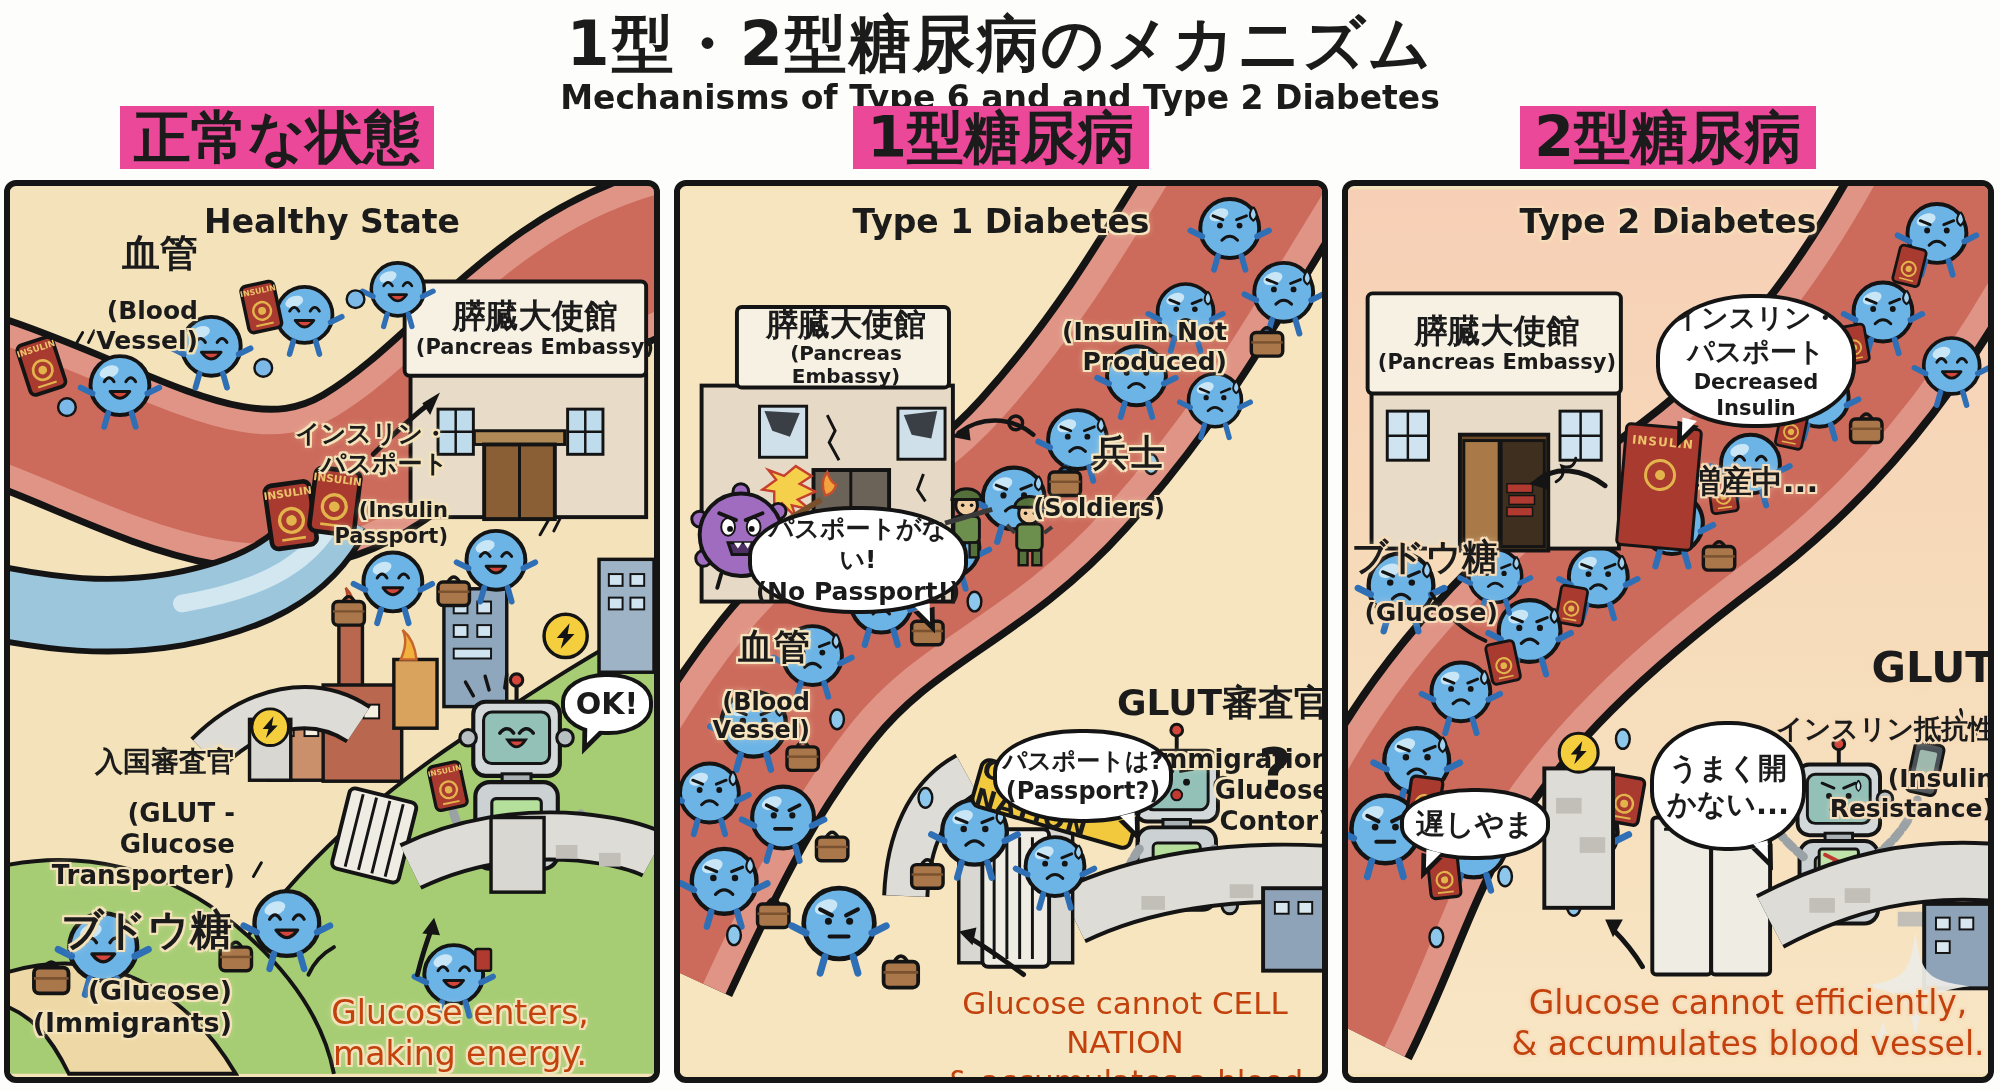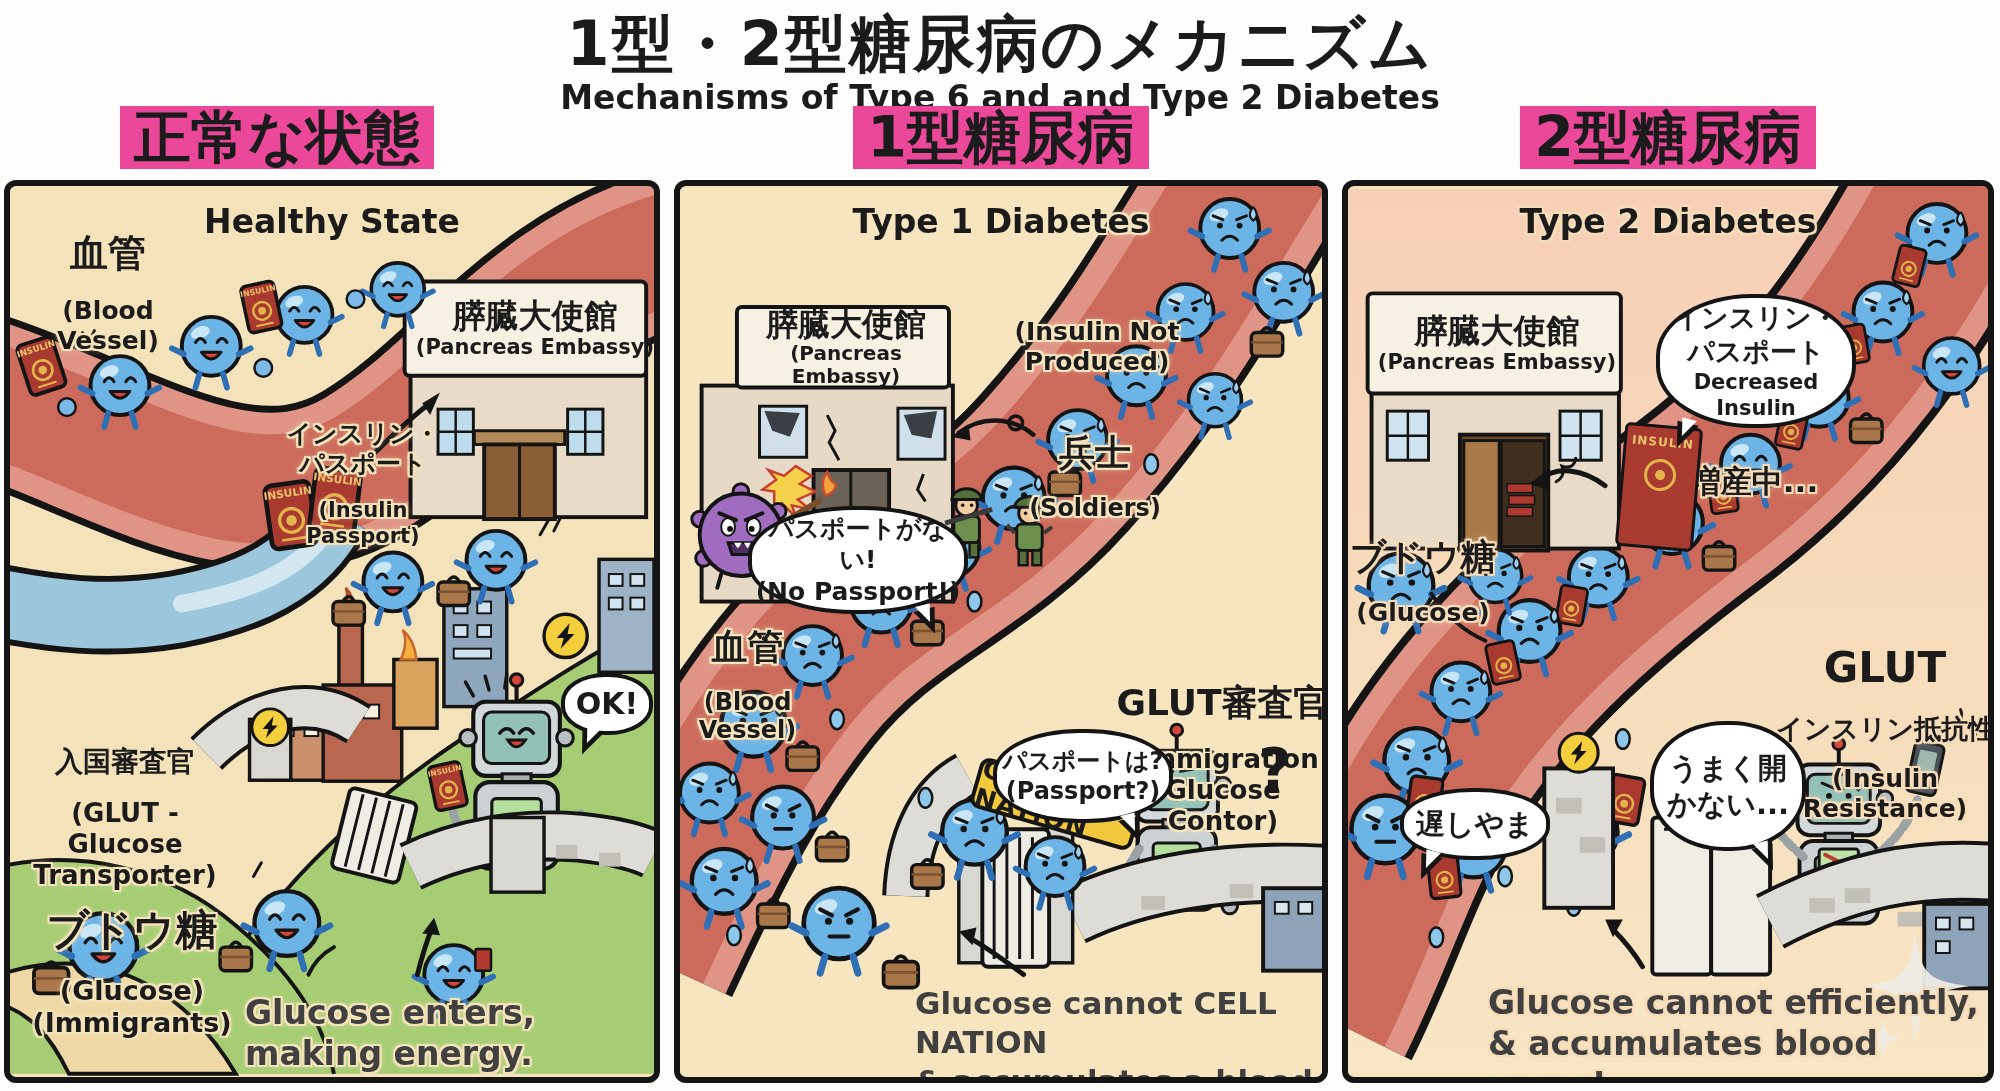--- a/index.html
+++ b/index.html
@@ -8,32 +8,32 @@
   .main-title{position:absolute;top:2px;left:0;width:100%;text-align:center;font-size:62px;font-weight:bold;letter-spacing:2px;white-space:nowrap}
   .sub-title{position:absolute;top:78px;left:0;width:100%;text-align:center;font-size:33px;font-weight:bold}
   .panel{position:absolute;top:180px;height:903px;border:6px solid #151515;border-radius:12px;overflow:hidden;background:#f5e4ba}
   #panel1{left:4px;width:656px;--hl:#f4e3ba}
   #panel2{left:674px;width:654px;--hl:#f6e5bf}
   #panel3{left:1342px;width:652px;--hl:#f7dcba}
   .panel-hdr{position:absolute;top:106px;text-align:center;font-size:57px;font-weight:bold;z-index:6;line-height:1.1;white-space:nowrap}
   .panel-hdr span{background:#ec4899;padding:0 14px;display:inline-block}
   .scene{position:absolute;top:0;left:0;width:100%;height:100%;display:block}
   .hdr-en{position:absolute;top:16px;left:0;width:100%;text-align:center;font-size:33px;font-weight:bold;z-index:4}
-  .lbl{position:absolute;font-weight:bold;text-align:center;white-space:pre-line;line-height:1.2;z-index:4}
+  .lbl{position:absolute;font-weight:bold;text-align:right;white-space:pre-line;line-height:1.2;z-index:4}
   .halo{text-shadow:2px 2px 0 var(--hl),-2px -2px 0 var(--hl),2px -2px 0 var(--hl),-2px 2px 0 var(--hl),0 2px 0 var(--hl),0 -2px 0 var(--hl),2px 0 0 var(--hl),-2px 0 0 var(--hl),0 0 7px var(--hl)}
   .jp-part{display:block}
   .en-part{display:block}
   .sign{position:absolute;z-index:4;text-align:center;line-height:1.15;font-weight:bold;display:flex;flex-direction:column;justify-content:center}
   .bubble{position:absolute;background:#fff;border:4px solid #141414;display:flex;flex-direction:column;align-items:center;justify-content:center;text-align:center;font-weight:bold;white-space:pre-line;z-index:5;line-height:1.25;border-radius:48% / 46%}
   .bubble::after,.bubble::before{content:"";position:absolute;width:0;height:0;border-style:solid;border-color:transparent}
   .tail-dl::after{left:14px;bottom:-25px;border-width:26px 16px 0 6px;border-top-color:#141414;transform:rotate(14deg)}
   .tail-dl::before{left:20px;bottom:-13px;border-width:18px 11px 0 4px;border-top-color:#fff;z-index:1;transform:rotate(14deg)}
   .tail-dr::after{right:26px;bottom:-25px;border-width:26px 6px 0 16px;border-top-color:#141414;transform:rotate(-14deg)}
   .tail-dr::before{right:32px;bottom:-13px;border-width:18px 4px 0 11px;border-top-color:#fff;z-index:1;transform:rotate(-14deg)}
-  .caption{position:absolute;font-weight:bold;text-align:left;white-space:pre-line;line-height:1.25;z-index:4;color:#404040}
+  .caption{position:absolute;font-weight:normal;text-align:center;white-space:pre-line;line-height:1.25;z-index:4;color:#c2410c}
   .cell-sign{position:absolute;background:#f2c93d;border:4px solid #141414;border-radius:10px;display:flex;align-items:center;justify-content:center;font-weight:bold;z-index:4;letter-spacing:1px}
   .qmark{position:absolute;font-weight:bold;z-index:4}
   .passport-big{position:absolute;background:#a93a30;border:3px solid #141414;border-radius:6px;z-index:4;text-align:center}
   .passport-big .pp-text{display:block;margin-top:7px;font-size:12px;font-weight:bold;color:#ecc36a;letter-spacing:1px}
   .passport-big .emblem{width:32px;height:32px;border:3px solid #e3b34c;border-radius:50%;margin:10px auto 0;position:relative}
   .passport-big .emblem::after{content:"";position:absolute;inset:8px;background:#e3b34c;border-radius:50%}
 </style>
 </head>
 <body>
 

